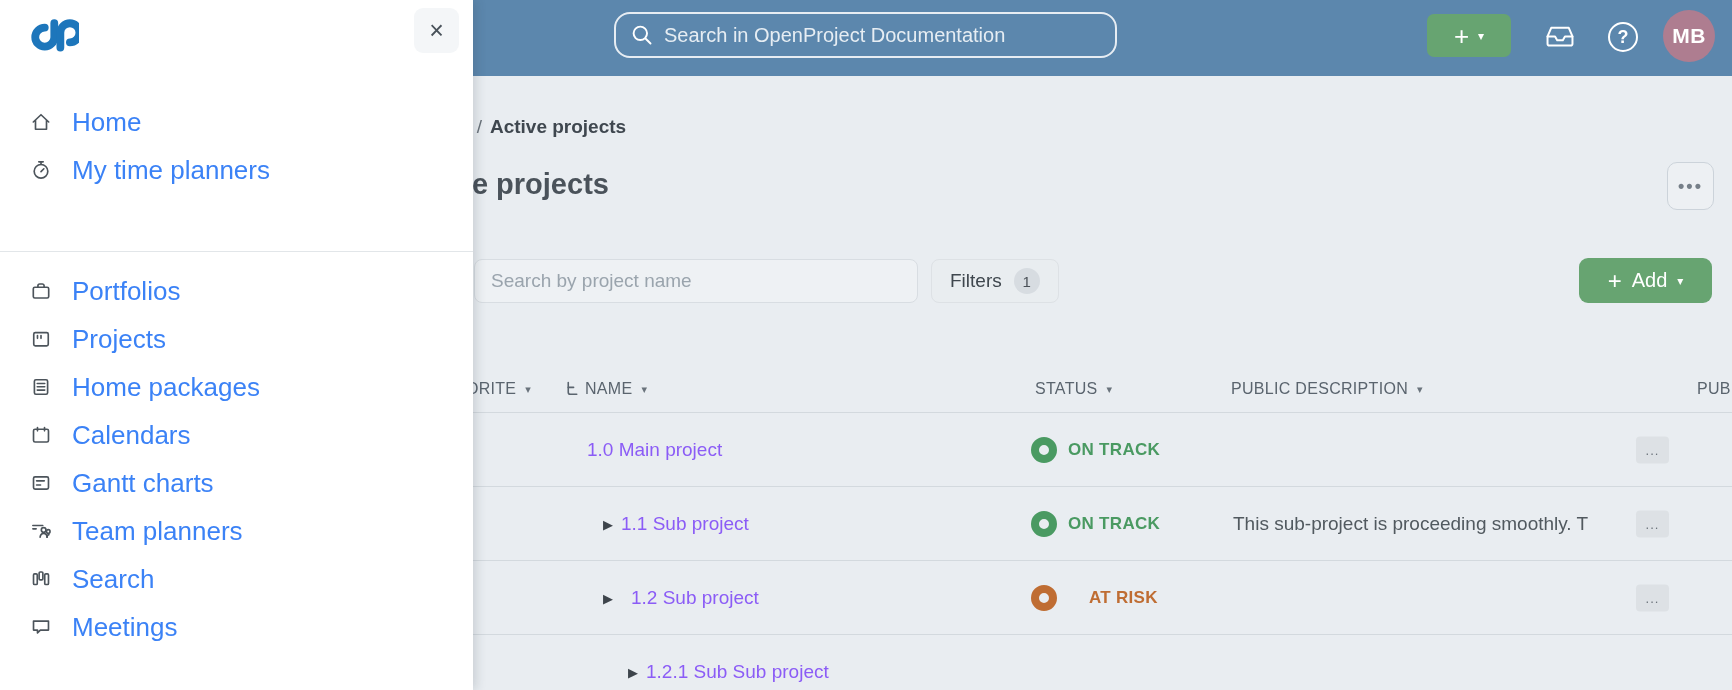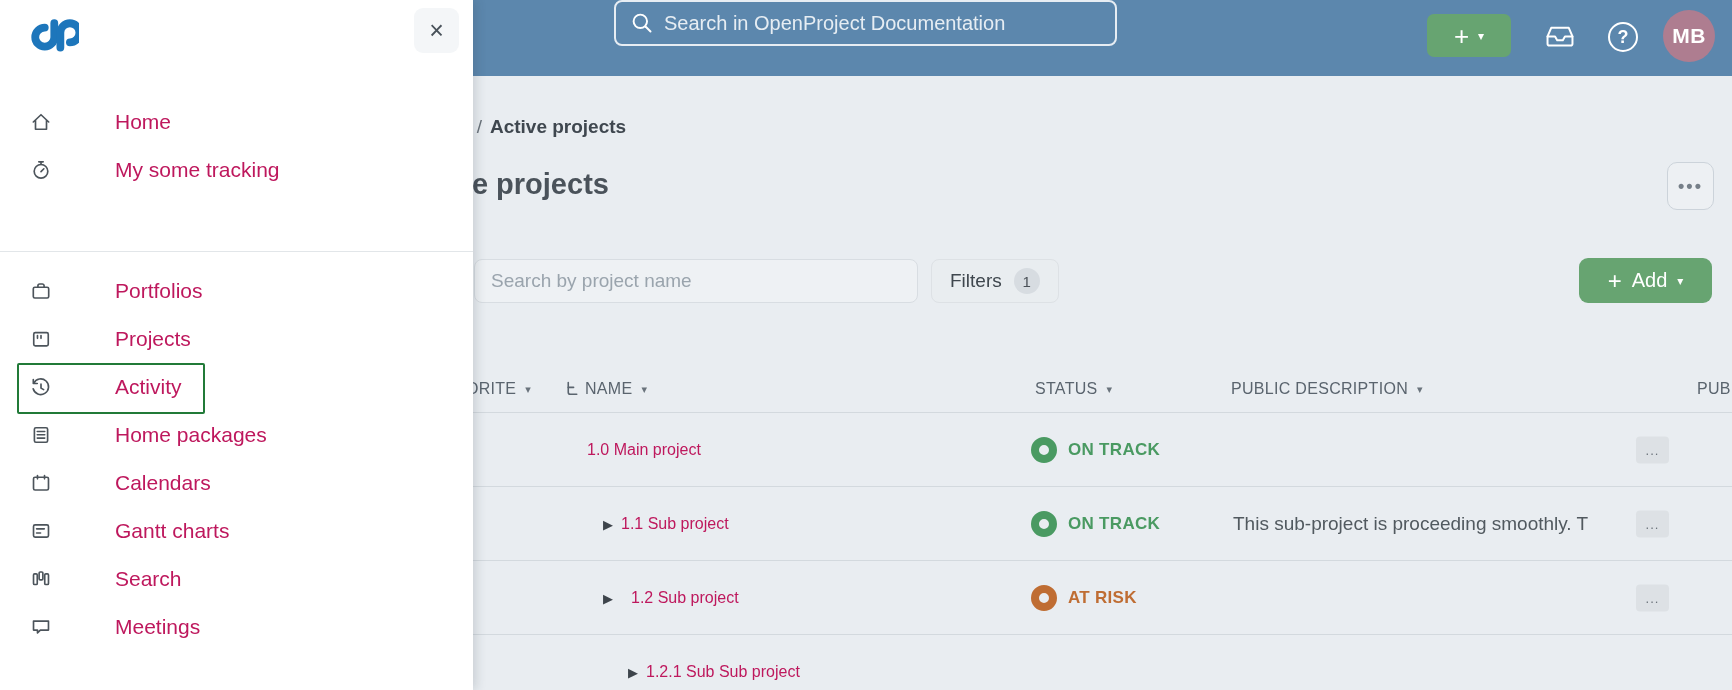--- a/index.html
+++ b/index.html
@@ -3,22 +3,22 @@
 <meta charset="utf-8">
 <style>
   * { margin:0; padding:0; box-sizing:border-box; }
   html,body { width:1732px; height:690px; overflow:hidden;
     font-family:"Liberation Sans", sans-serif; background:#e9edf1; }
 
   
   .content { position:absolute; inset:0; z-index:1; }
 
   .topbar { position:absolute; left:0; top:0; width:1732px; height:76px; background:#5c87ad; }
-  .topbar-search { position:absolute; left:614px; top:0; width:503px; height:46px;
-    border:2px solid rgba(255,255,255,.85); border-radius:8px; display:flex; align-items:center;
+  .topbar-search { position:absolute; left:614px; top:12px; width:503px; height:46px;
+    border:2px solid rgba(255,255,255,.85); border-radius:16px; display:flex; align-items:center;
     padding:0 14px; gap:10px; background:transparent; }
   .topbar-search input { flex:1; border:none; outline:none; background:transparent;
     font-size:20px; color:#fff; font-family:"Liberation Sans", sans-serif; }
   .topbar-search input::placeholder { color:#eef3f7; opacity:.95; }
   .tb-icon { width:24px; height:24px; color:#fff; flex:0 0 auto; }
   .tb-icon svg { width:100%; height:100%; stroke:currentColor; fill:none;
     stroke-width:1.6; stroke-linecap:round; stroke-linejoin:round; }
 
   .plus-btn { position:absolute; left:1427px; top:14px; width:84px; height:43px;
     background:#67a471; border:none; border-radius:7px; color:#fff; cursor:pointer;
@@ -70,22 +70,22 @@
     border-bottom:1px solid #d3d9de; }
   .th { position:absolute; top:12px; font-size:16px; color:#5a646e; letter-spacing:.3px;
     white-space:nowrap; cursor:pointer; display:flex; align-items:center; gap:9px; }
   .th .caret { color:#6a737c; font-size:11px; }
   .hier-icon { position:absolute; top:13px; left:144px; width:17px; height:17px; color:#5a646e; cursor:pointer; }
   .hier-icon svg { width:100%; height:100%; stroke:currentColor; fill:none; stroke-width:1.5; stroke-linecap:round; }
 
   .row { position:absolute; left:0; width:1312px; height:74px; border-bottom:1px solid #d3d9de; }
   .row .expander { position:absolute; font-size:13px; color:#3d444b; top:50%;
     transform:translateY(-50%); cursor:pointer; }
-  .row .pname { position:absolute; top:50%; transform:translateY(-50%); font-size:16px;
-    color:#be185d; text-decoration:none; cursor:pointer; white-space:nowrap; }
+  .row .pname { position:absolute; top:50%; transform:translateY(-50%); font-size:19px;
+    color:#8b5cf6; text-decoration:none; cursor:pointer; white-space:nowrap; }
   .row .donut { position:absolute; left:611px; top:50%; transform:translateY(-50%);
     width:26px; height:26px; border-radius:50%; border-style:solid; border-width:8px; }
   .row .status-label { position:absolute; left:648px; top:50%; transform:translateY(-50%);
     font-size:17px; font-weight:700; letter-spacing:.3px; white-space:nowrap; }
   .row .desc { position:absolute; left:813px; top:50%; transform:translateY(-50%);
     width:392px; overflow:hidden; white-space:nowrap; font-size:19px; color:#51595f; }
   .row .row-more { position:absolute; left:1216px; top:50%; transform:translateY(-50%);
     width:33px; height:27px; border:none; border-radius:4px; background:#dde1e5;
     color:#6b737b; font-size:13px; letter-spacing:1px; cursor:pointer; }
 
@@ -98,21 +98,21 @@
     line-height:1; cursor:pointer; }
   .menu { position:absolute; left:0; width:473px; }
   .menu-primary { top:98px; }
   .menu-secondary { top:267px; }
   .menu-divider { position:absolute; top:251px; left:0; width:473px; height:1px; background:#e2e6e9; }
   .mitem { position:relative; height:48px; display:flex; align-items:center; gap:20px;
     padding-left:30px; cursor:pointer; }
   .mitem .micon { width:22px; height:22px; color:#4c545b; flex:0 0 auto; }
   .mitem .micon svg { width:100%; height:100%; stroke:currentColor; fill:none;
     stroke-width:1.5; stroke-linecap:round; stroke-linejoin:round; }
-  .mitem .mlabel { font-size:21px; color:#be185d;margin-left:43px; }
+  .mitem .mlabel { font-size:26px; color:#3b82f6; }
   .mitem.active::after { content:""; position:absolute; left:17px; top:0; width:184px;
     height:47px; border:2.5px solid #217a38; border-radius:2px; pointer-events:none; }
 </style>
 </head>
 <body>
 
 <div class="content">
 
   <div class="topbar">
     <div class="topbar-search">
@@ -198,21 +198,21 @@
           <a class="pname" style="left: 201px;">1.1 Sub project</a>
           <span class="donut" style="border-color: rgb(74, 154, 98);"></span>
           <span class="status-label" style="color: rgb(74, 154, 98);">ON TRACK</span>
           <span class="desc">This sub-project is proceeding smoothly. T</span>
           <button class="row-more">...</button>
         </div>
         <div class="row" style="top: 561px;">
           <span class="expander" style="left: 183px;">▶</span>
           <a class="pname" style="left: 211px;">1.2 Sub project</a>
           <span class="donut" style="border-color: rgb(191, 109, 51);"></span>
-          <span class="status-label" style="color: rgb(191, 109, 51);">AT RISK</span>
+          <span class="status-label" style="color: rgb(191, 109, 51); margin-left: 21px;">AT RISK</span>
           <button class="row-more">...</button>
         </div>
         <div class="row" style="top: 635px;">
           <span class="expander" style="left: 208px;">▶</span>
           <a class="pname" style="left: 226px;">1.2.1 Sub Sub project</a>
         </div>
       </div>
   </div>
 </div>
 
@@ -230,67 +230,69 @@
         <span class="micon"><svg viewBox="0 0 20 20">
             <path d="M3 10 10 3.4 17 10M5 8.3v8.3h10V8.3"></path>
           </svg></span>
         <span class="mlabel">Home</span>
       </div>
       <div class="mitem">
         <span class="micon"><svg viewBox="0 0 20 20">
             <circle cx="10" cy="11.2" r="6.2"></circle>
             <path d="M8 2.6h4M10 2.6v2.4M10 11.5l2.6-2.6"></path>
           </svg></span>
-        <span class="mlabel">My some tracking</span>
+        <span class="mlabel">My time planners</span>
       </div>
     </div>
   <div class="menu-divider"></div>
   <div class="menu menu-secondary" id="menu-secondary">
       <div class="mitem">
         <span class="micon"><svg viewBox="0 0 20 20">
             <rect x="3" y="6.6" width="14" height="9.8" rx="1.4"></rect>
             <path d="M7.2 6.6V5.2a1.6 1.6 0 0 1 1.6-1.6h2.4a1.6 1.6 0 0 1 1.6 1.6v1.4"></path>
           </svg></span>
         <span class="mlabel">Portfolios</span>
       </div>
       <div class="mitem">
         <span class="micon"><svg viewBox="0 0 20 20">
             <rect x="3.4" y="4.2" width="13.2" height="12" rx="1.4"></rect>
             <path d="M6.8 6.8v2.6M10 6.8v2.6"></path>
           </svg></span>
         <span class="mlabel">Projects</span>
       </div>
-      <div class="mitem active">
-        <span class="micon"><svg viewBox="0 0 20 20">
-            <path d="M3.4 6.6A7.1 7.1 0 1 1 2.9 11.6"></path>
-            <path d="M3 3.2v3.6h3.6"></path>
-            <path d="M10 7.4V11l2.4 1.4"></path>
-          </svg></span>
-        <span class="mlabel">Activity</span>
-      </div>
       <div class="mitem">
         <span class="micon"><svg viewBox="0 0 20 20">
             <rect x="4" y="3.4" width="12" height="13.2" rx="1.4"></rect>
             <path d="M6.6 6.8h6.8M6.6 9.8h6.8M6.6 12.8h6.8"></path>
           </svg></span>
         <span class="mlabel">Home packages</span>
       </div>
       <div class="mitem">
         <span class="micon"><svg viewBox="0 0 20 20">
             <rect x="3.2" y="4.8" width="13.6" height="11.6" rx="1.4"></rect>
             <path d="M6.8 3.2v3M13.2 3.2v3"></path>
           </svg></span>
         <span class="mlabel">Calendars</span>
       </div>
       <div class="mitem">
         <span class="micon"><svg viewBox="0 0 20 20">
             <rect x="3.2" y="4.4" width="13.6" height="11.2" rx="1.4"></rect>
             <path d="M6 8h7M6 11.8h3.6"></path>
           </svg></span>
         <span class="mlabel">Gantt charts</span>
+      </div>
+      <div class="mitem">
+        <span class="micon"><svg viewBox="0 0 20 20">
+            <path d="M2.6 5h9M2.6 8h3"></path>
+            <circle cx="12.4" cy="9" r="2.1"></circle>
+            <path d="M9.2 15.6c.3-2.3 1.6-3.5 3.2-3.5s2.9 1.2 3.2 3.5"></path>
+            <circle cx="16.6" cy="10.4" r="1.6"></circle>
+            <path d="M15.4 15.6c.3-1.6 1-2.3 1.8-2.3"></path>
+          </svg></span>
+        <span class="mlabel">Team planners</span>
       </div>
       <div class="mitem">
         <span class="micon"><svg viewBox="0 0 20 20">
             <rect x="3.2" y="5.4" width="3.4" height="9.6" rx="1"></rect>
             <rect x="8.3" y="3.6" width="3.4" height="7.2" rx="1"></rect>
             <rect x="13.4" y="5.4" width="3.4" height="9.6" rx="1"></rect>
           </svg></span>
         <span class="mlabel">Search</span>
       </div>
       <div class="mitem">

